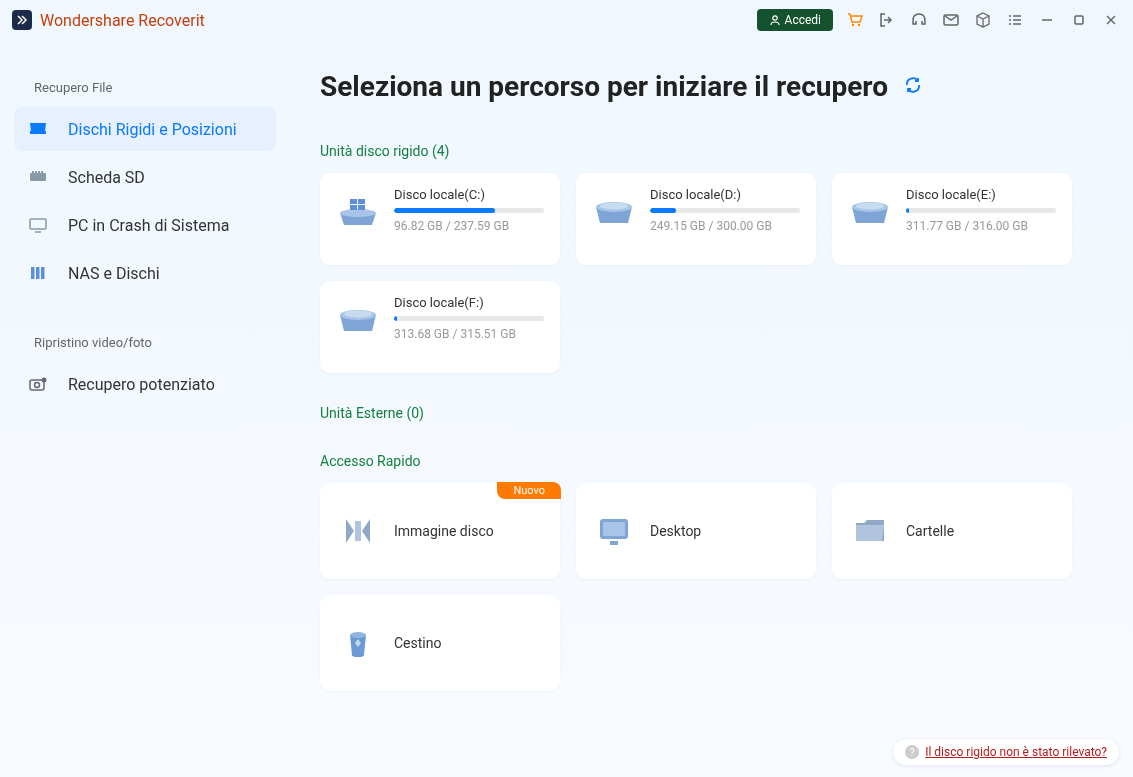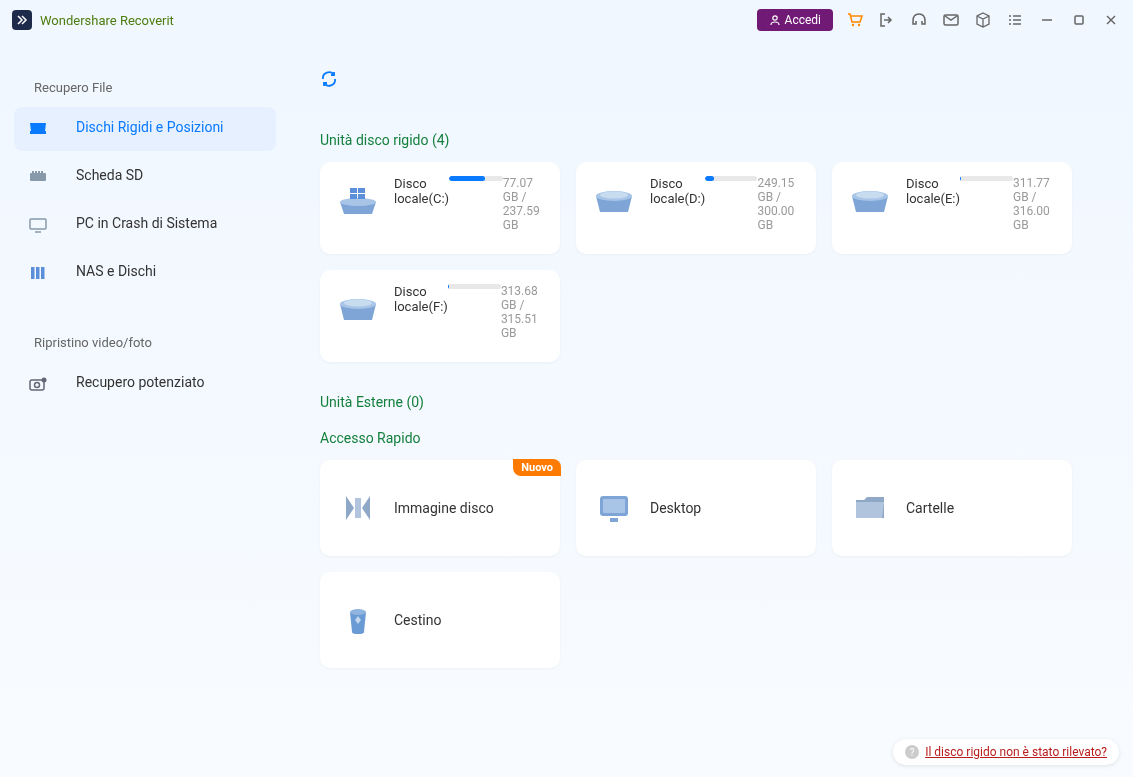--- a/index.html
+++ b/index.html
@@ -1,47 +1,47 @@
 <!DOCTYPE html>
 <html><head>
 <meta charset="utf-8">
 <style>
 * { margin: 0; padding: 0; box-sizing: border-box; font-family: -apple-system, BlinkMacSystemFont, "Segoe UI", Roboto, sans-serif; }
 body { width: 1133px; height: 777px; background: linear-gradient(180deg, #f0f7ff 0%, #f8fbff 100%); overflow: hidden; }
 .titlebar { display: flex; align-items: center; justify-content: space-between; height: 40px; padding: 0 12px; }
 .titlebar-left { display: flex; align-items: center; gap: 8px; }
 .app-logo { width: 20px; height: 20px; background: #1e2a4a; border-radius: 4px; display: flex; align-items: center; justify-content: center; }
-.app-title { font-size: 13px; color: #4d7c0f; }
+.app-title { font-size: 16px; color: #c2410c; }
 .titlebar-right { display: flex; align-items: center; gap: 12px; }
-.accedi-btn { background: #701a75; color: white; border-radius: 4px; padding: 4px 12px; font-size: 12px; display: flex; align-items: center; gap: 4px; cursor: pointer; }
+.accedi-btn { background: #14532d; color: white; border-radius: 4px; padding: 4px 12px; font-size: 12px; display: flex; align-items: center; gap: 4px; cursor: pointer; }
 .tb-icon { width: 20px; height: 20px; display: flex; align-items: center; justify-content: center; cursor: pointer; color: #666; }
 .tb-icon.cart { color: #ff8800; }
 .main { display: flex; height: calc(100% - 40px); }
 .sidebar { width: 290px; padding: 20px 14px; }
 .sidebar-section-title { font-size: 13px; color: #666; margin: 20px 0 12px 20px; }
-.sidebar-item { display: flex; align-items: flex-start; gap: 28px; padding: 12px 14px; border-radius: 8px; cursor: pointer; font-size: 14px; color: #333; margin-bottom: 4px; }
+.sidebar-item { display: flex; align-items: center; gap: 20px; padding: 12px 14px; border-radius: 8px; cursor: pointer; font-size: 16px; color: #333; margin-bottom: 4px; }
 .sidebar-item.active { background: #e6f0ff; color: #0a7aff; }
 .sidebar-item .si-icon { width: 20px; height: 20px; display: flex; align-items: center; justify-content: center; flex-shrink: 0; }
 .content { flex: 1; padding: 30px 50px 30px 30px; overflow-y: auto; }
 .page-title-row { display: flex; align-items: center; gap: 16px; margin-bottom: 40px; }
 .page-title { font-size: 28px; font-weight: 700; color: #222; }
 .refresh-icon { color: #0a7aff; cursor: pointer; }
 .section-title { font-size: 14px; color: #15803d; margin-bottom: 14px; }
 .card-grid { display: flex; flex-wrap: wrap; gap: 16px; margin-bottom: 32px; }
 .drive-card { width: 240px; height: 92px; background: white; border-radius: 10px; padding: 14px 16px; display: flex; gap: 14px; cursor: pointer; box-shadow: 0 1px 3px rgba(0,0,0,0.04); }
 .drive-icon { width: 44px; height: 44px; flex-shrink: 0; margin-top: 4px; }
-.drive-info { flex: 1; display: flex; gap: 0; }
+.drive-info { flex: 1; display: flex; flex-direction: column; gap: 6px; }
 .drive-name { font-size: 13px; color: #333; }
 .progress-bar { width: 100%; height: 5px; background: #e8e8e8; border-radius: 3px; overflow: hidden; }
 .progress-fill { height: 100%; background: #0a7aff; border-radius: 3px; }
 .drive-stats { font-size: 12px; color: #999; }
 .quick-card { width: 240px; height: 96px; background: white; border-radius: 10px; display: flex; align-items: center; gap: 14px; padding: 0 16px; cursor: pointer; box-shadow: 0 1px 3px rgba(0,0,0,0.04); position: relative; }
 .quick-icon { width: 44px; height: 44px; flex-shrink: 0; display: flex; align-items: center; justify-content: center; }
 .quick-label { font-size: 14px; color: #333; }
-.badge { position: absolute; top: -1px; right: -1px; background: #ff7a00; color: white; font-size: 11px; padding: 2px 8px; border-radius: 0 8px 0 8px; font-weight: 700; }
+.badge { position: absolute; top: -1px; right: -1px; background: #ff7a00; color: white; font-size: 11px; padding: 2px 16px; border-radius: 0 8px 0 8px; font-weight: 400; }
 .help-link { position: absolute; bottom: 12px; right: 14px; background: white; border-radius: 16px; padding: 6px 12px; display: flex; align-items: center; gap: 6px; font-size: 12px; box-shadow: 0 1px 4px rgba(0,0,0,0.1); }
 .help-link a { color: #b91c1c; text-decoration: underline; cursor: pointer; }
 .help-q { width: 14px; height: 14px; border-radius: 50%; background: #ccc; color: white; font-size: 10px; display: flex; align-items: center; justify-content: center; }
 </style>
 </head>
 <body>
 
 <div class="titlebar">
   <div class="titlebar-left">
     <div class="app-logo">
@@ -174,20 +174,21 @@
             <circle cx="16" cy="4" r="2.5" fill="#667"></circle>
           </svg>
         </span>
       <span>Recupero potenziato</span>
     </div>
 
   </div>
 
   <div class="content">
     <div class="page-title-row">
+      <h1 class="page-title">Seleziona un percorso per iniziare il recupero</h1>
       <span class="refresh-icon"><svg width="18" height="18" viewBox="0 0 18 18">
             <path d="M3 9 A6 6 0 0 1 14 5 M15 9 A6 6 0 0 1 4 13" fill="none" stroke="currentColor" stroke-width="1.8"></path>
             <path d="M14 2 L14 5 L11 5 M4 16 L4 13 L7 13" fill="none" stroke="currentColor" stroke-width="1.8"></path>
           </svg></span>
     </div>
 
     <div class="section-title">Unità disco rigido (4)</div>
     <div class="card-grid" id="drives-grid">
         <div class="drive-card">
     <div class="drive-icon"><svg width="44" height="40" viewBox="0 0 44 40">
@@ -196,21 +197,21 @@
               <rect x="14" y="8" width="7" height="5" fill="#5b8fd9"></rect>
               <rect x="22" y="8" width="7" height="5" fill="#5b8fd9"></rect>
               <rect x="14" y="14" width="7" height="5" fill="#5b8fd9"></rect>
               <rect x="22" y="14" width="7" height="5" fill="#5b8fd9"></rect>
             </svg></div>
     <div class="drive-info">
       <div class="drive-name">Disco locale(C:)</div>
       <div class="progress-bar">
               <div class="progress-fill" style="width:67%"></div>
             </div>
-      <div class="drive-stats">77.07 GB / 237.59 GB</div>
+      <div class="drive-stats">96.82 GB / 237.59 GB</div>
     </div>
         </div>
         <div class="drive-card">
     <div class="drive-icon"><svg width="44" height="40" viewBox="0 0 44 40">
               <path d="M4 16 L40 16 L36 32 L8 32 Z" fill="#7ea5d6"></path>
               <ellipse cx="22" cy="16" rx="18" ry="5" fill="#a8c5e8"></ellipse>
               <ellipse cx="22" cy="15" rx="14" ry="3.5" fill="#c8dcf0"></ellipse>
             </svg></div>
     <div class="drive-info">
       <div class="drive-name">Disco locale(D:)</div>
@@ -245,21 +246,21 @@
       <div class="progress-bar">
               <div class="progress-fill" style="width:2%"></div>
             </div>
       <div class="drive-stats">313.68 GB / 315.51 GB</div>
     </div>
         </div>
       </div>
 
     <div class="section-title">Unità Esterne (0)</div>
 
-    <div class="section-title" style="margin-top:20px;">Accesso Rapido</div>
+    <div class="section-title" style="margin-top:32px;">Accesso Rapido</div>
     <div class="card-grid" id="quick-grid">
         <div class="quick-card">
           <div class="badge">Nuovo</div>
     <div class="quick-icon">
             <svg width="40" height="40" viewBox="0 0 40 40">
               <path d="M8 8 L16 20 L8 32 Z" fill="#8fa8c8"></path>
               <path d="M32 8 L24 20 L32 32 Z" fill="#8fa8c8"></path>
               <rect x="17" y="10" width="6" height="20" fill="#b0c4de"></rect>
             </svg>
           </div>

